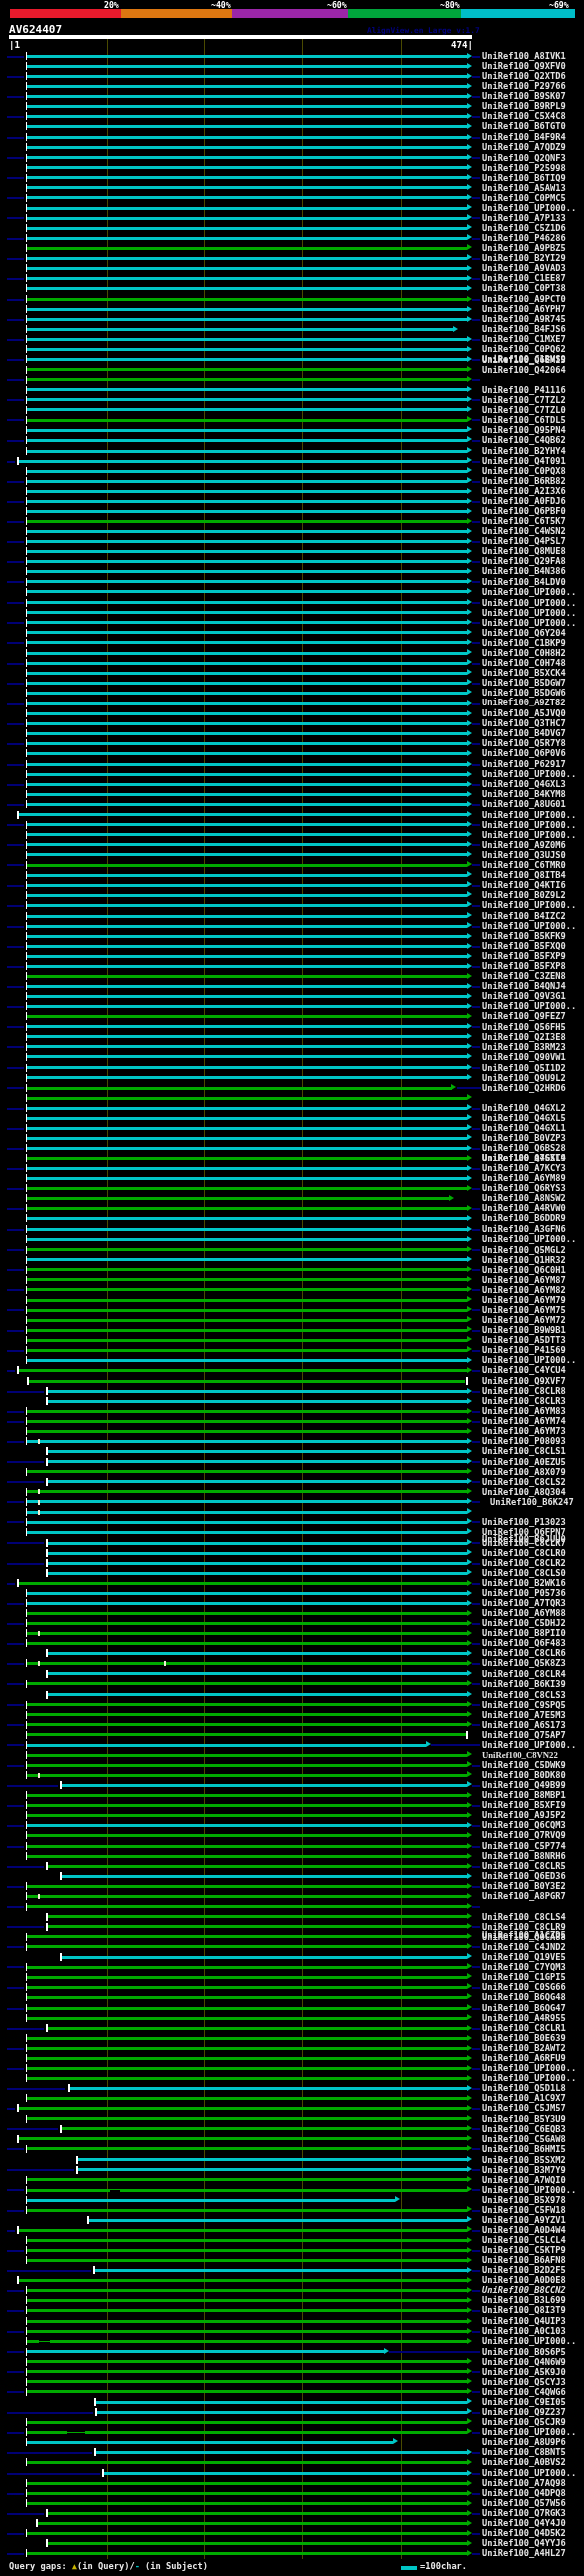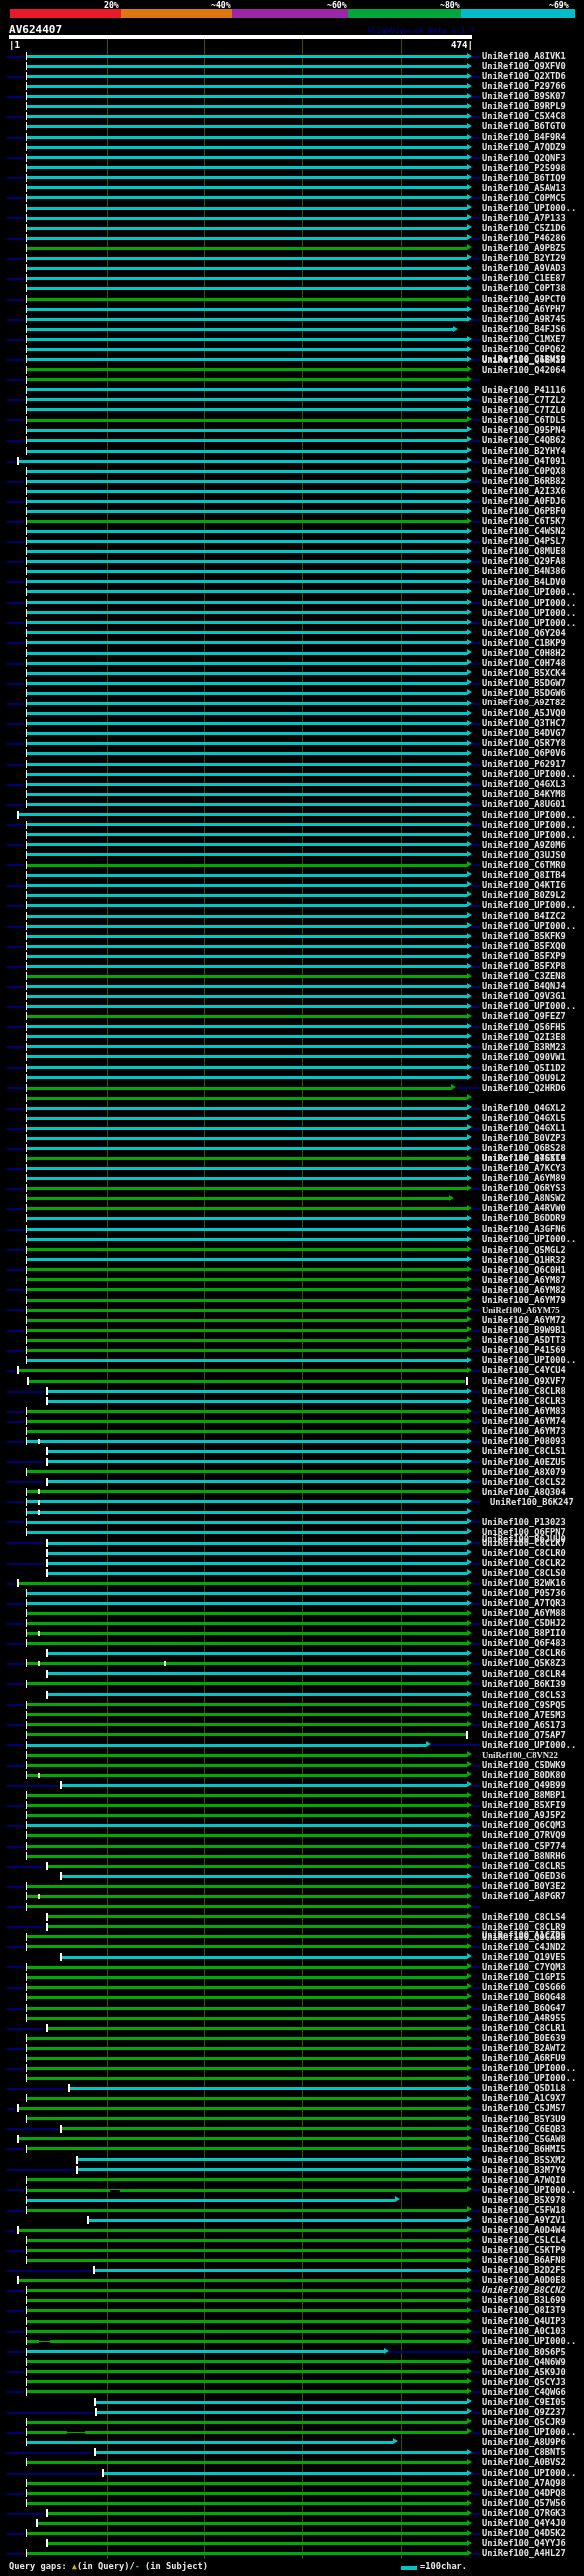--- a/index.html
+++ b/index.html
@@ -44,21 +44,21 @@
     </div>
   <div id="scalebar">
       <div class="seg" style="width: 111px; background: rgb(232, 26, 44);"></div>
       <div class="seg" style="width: 111px; background: rgb(221, 119, 17);"></div>
       <div class="seg" style="width: 116px; background: rgb(155, 38, 168);"></div>
       <div class="seg" style="width: 113px; background: rgb(0, 165, 60);"></div>
       <div class="seg" style="width: 114px; background: rgb(0, 189, 200);"></div>
     </div>
 
   <div id="query-title">AV624407</div>
-  <div id="app-subtitle">AlignView.en Beta v:1.7</div>
+  <div id="app-subtitle">AlignView.en Large v:1.7</div>
 
   <div id="ruler-bar"></div>
   <div id="ruler-start">|1</div>
   <div id="ruler-end">474|</div>
 
   <div id="gridlines">
       <div class="gridline" style="left: 107px;"></div>
       <div class="gridline" style="left: 204px;"></div>
       <div class="gridline" style="left: 302px;"></div>
       <div class="gridline" style="left: 401px;"></div>
@@ -932,21 +932,21 @@
         <div class="arrow-head" style="left: 467px; top: 1296px; border-left: 5.5px solid rgb(0, 170, 0);"></div>
         <div class="start-tick" style="left: 25.6px; top: 1296px;"></div>
         <div class="hit-label" style="top: 1296px;">UniRef100_A6YM79</div>
       </div>
       <div>
         <div class="guide" style="left: 7.3px; width: 16.4px; top: 1309px;"></div>
         <div class="guide" style="left: 472px; width: 8.2px; top: 1309px;"></div>
         <div class="hit-bar" style="left: 26.5px; width: 440px; top: 1309px; background: rgb(0, 170, 0);"></div>
         <div class="arrow-head" style="left: 467px; top: 1306px; border-left: 5.5px solid rgb(0, 170, 0);"></div>
         <div class="start-tick" style="left: 25.6px; top: 1306px;"></div>
-        <div class="hit-label" style="top: 1306px; font-family: Liberation Serif, serif;">UniRef100_A6YM75</div>
+        <div class="hit-label" style="top: 1306px;">UniRef100_A6YM75</div>
       </div>
       <div>
         <div class="hit-bar" style="left: 26.5px; width: 440px; top: 1319px; background: rgb(0, 170, 0);"></div>
         <div class="arrow-head" style="left: 467px; top: 1316px; border-left: 5.5px solid rgb(0, 170, 0);"></div>
         <div class="start-tick" style="left: 25.6px; top: 1316px;"></div>
         <div class="hit-label" style="top: 1316px;">UniRef100_A6YM72</div>
       </div>
       <div>
         <div class="guide" style="left: 7.3px; width: 16.4px; top: 1330px;"></div>
         <div class="guide" style="left: 472px; width: 8.2px; top: 1330px;"></div>

